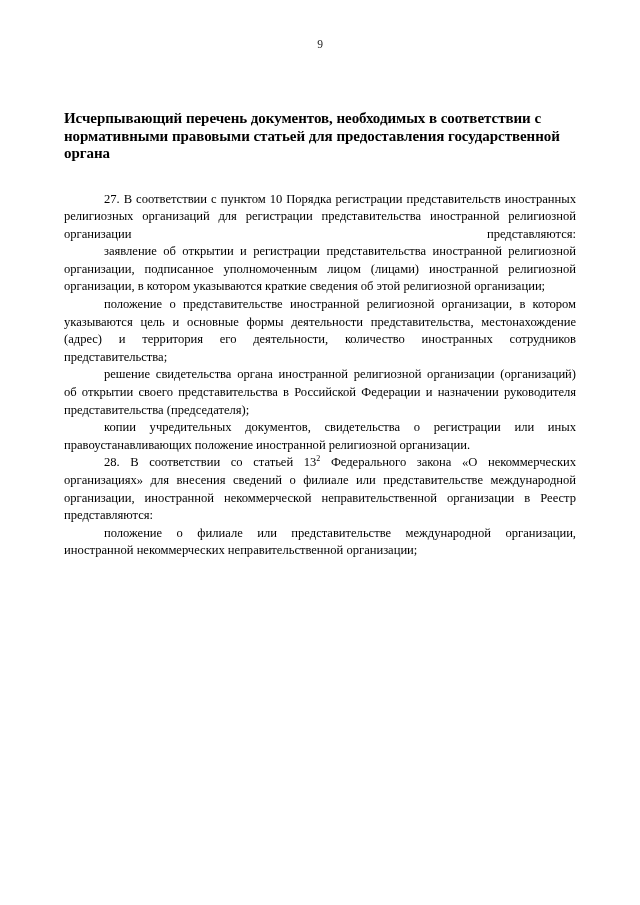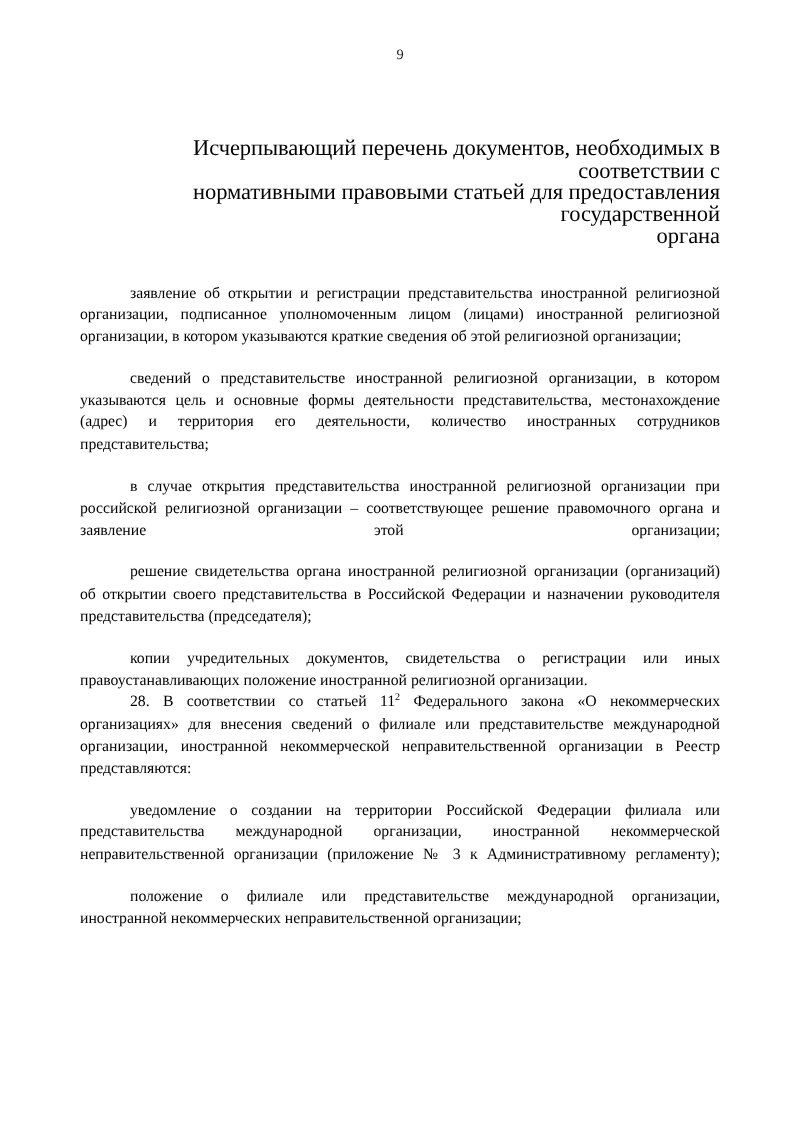--- a/index.html
+++ b/index.html
@@ -31,23 +31,23 @@
     font-size: 11.5px;
     color: #1a1a1a;
   }
   .content {
     position: absolute;
     top: 110px;
     left: 64px;
     width: 512px;
   }
   .doc-title {
-    text-align: right;
-    font-weight: normal;
-    font-size: 18px;
+    text-align: left;
+    font-weight: bold;
+    font-size: 15px;
     line-height: 17.5px;
     margin: 0 0 0 0;
     letter-spacing: -0.05px;
   }
   .doc-title .tl {
     display: block;
   }
   .body-block {
     margin-top: 28px;
   }
@@ -56,21 +56,20 @@
     text-align: justify;
     text-justify: inter-word;
     font-size: 12.6px;
     line-height: 17.6px;
     text-indent: 40px;
     letter-spacing: -0.02px;
     hyphens: none;
   }
   p.para.sub {
     text-indent: 40px;
-    margin-top: 16px;
   }
   
   .justify-all {
     text-align: justify;
     text-align-last: justify;
   }
   sup {
     font-size: 8px;
     vertical-align: super;
     line-height: 0;
@@ -86,34 +85,33 @@
   <div class="content">
 
     <div class="doc-title">
       <span class="tl">Исчерпывающий перечень документов, необходимых в соответствии с</span>
       <span class="tl">нормативными правовыми статьей для предоставления государственной</span>
       <span class="tl">органа</span>
     </div>
 
     <div class="body-block">
 
+      <p class="para justify-all">27. В соответствии с пунктом 10 Порядка регистрации представительств иностранных религиозных организаций для регистрации представительства иностранной религиозной организации представляются:</p>
 
       <p class="para sub">заявление об открытии и регистрации представительства иностранной религиозной организации, подписанное уполномоченным лицом (лицами) иностранной религиозной организации, в котором указываются краткие сведения об этой религиозной организации;</p>
 
-      <p class="para sub">сведений о представительстве иностранной религиозной организации, в котором указываются цель и основные формы деятельности представительства, местонахождение (адрес) и территория его деятельности, количество иностранных сотрудников представительства;</p>
+      <p class="para sub">положение о представительстве иностранной религиозной организации, в котором указываются цель и основные формы деятельности представительства, местонахождение (адрес) и территория его деятельности, количество иностранных сотрудников представительства;</p>
 
-      <p class="para sub justify-all">в случае открытия представительства иностранной религиозной организации при российской религиозной организации – соответствующее решение правомочного органа и заявление этой организации;</p>
 
       <p class="para sub">решение свидетельства органа иностранной религиозной организации (организаций) об открытии своего представительства в Российской Федерации и назначении руководителя представительства (председателя);</p>
 
       <p class="para sub">копии учредительных документов, свидетельства о регистрации или иных правоустанавливающих положение иностранной религиозной организации.</p>
 
-      <p class="para"><span>28. В соответствии со статьей 11</span><sup>2</sup><span> Федерального закона «О некоммерческих организациях» для внесения сведений о филиале или представительстве международной организации, иностранной некоммерческой неправительственной организации в Реестр представляются:</span></p>
+      <p class="para"><span>28. В соответствии со статьей 13</span><sup>2</sup><span> Федерального закона «О некоммерческих организациях» для внесения сведений о филиале или представительстве международной организации, иностранной некоммерческой неправительственной организации в Реестр представляются:</span></p>
 
-      <p class="para sub justify-all">уведомление о создании на территории Российской Федерации филиала или представительства международной организации, иностранной некоммерческой неправительственной организации (приложение № 3 к Административному регламенту);</p>
 
 
 
       <p class="para sub">положение о филиале или представительстве международной организации, иностранной некоммерческих неправительственной организации;</p>
 
     </div>
   </div>
 </div>
 
 </body></html>

